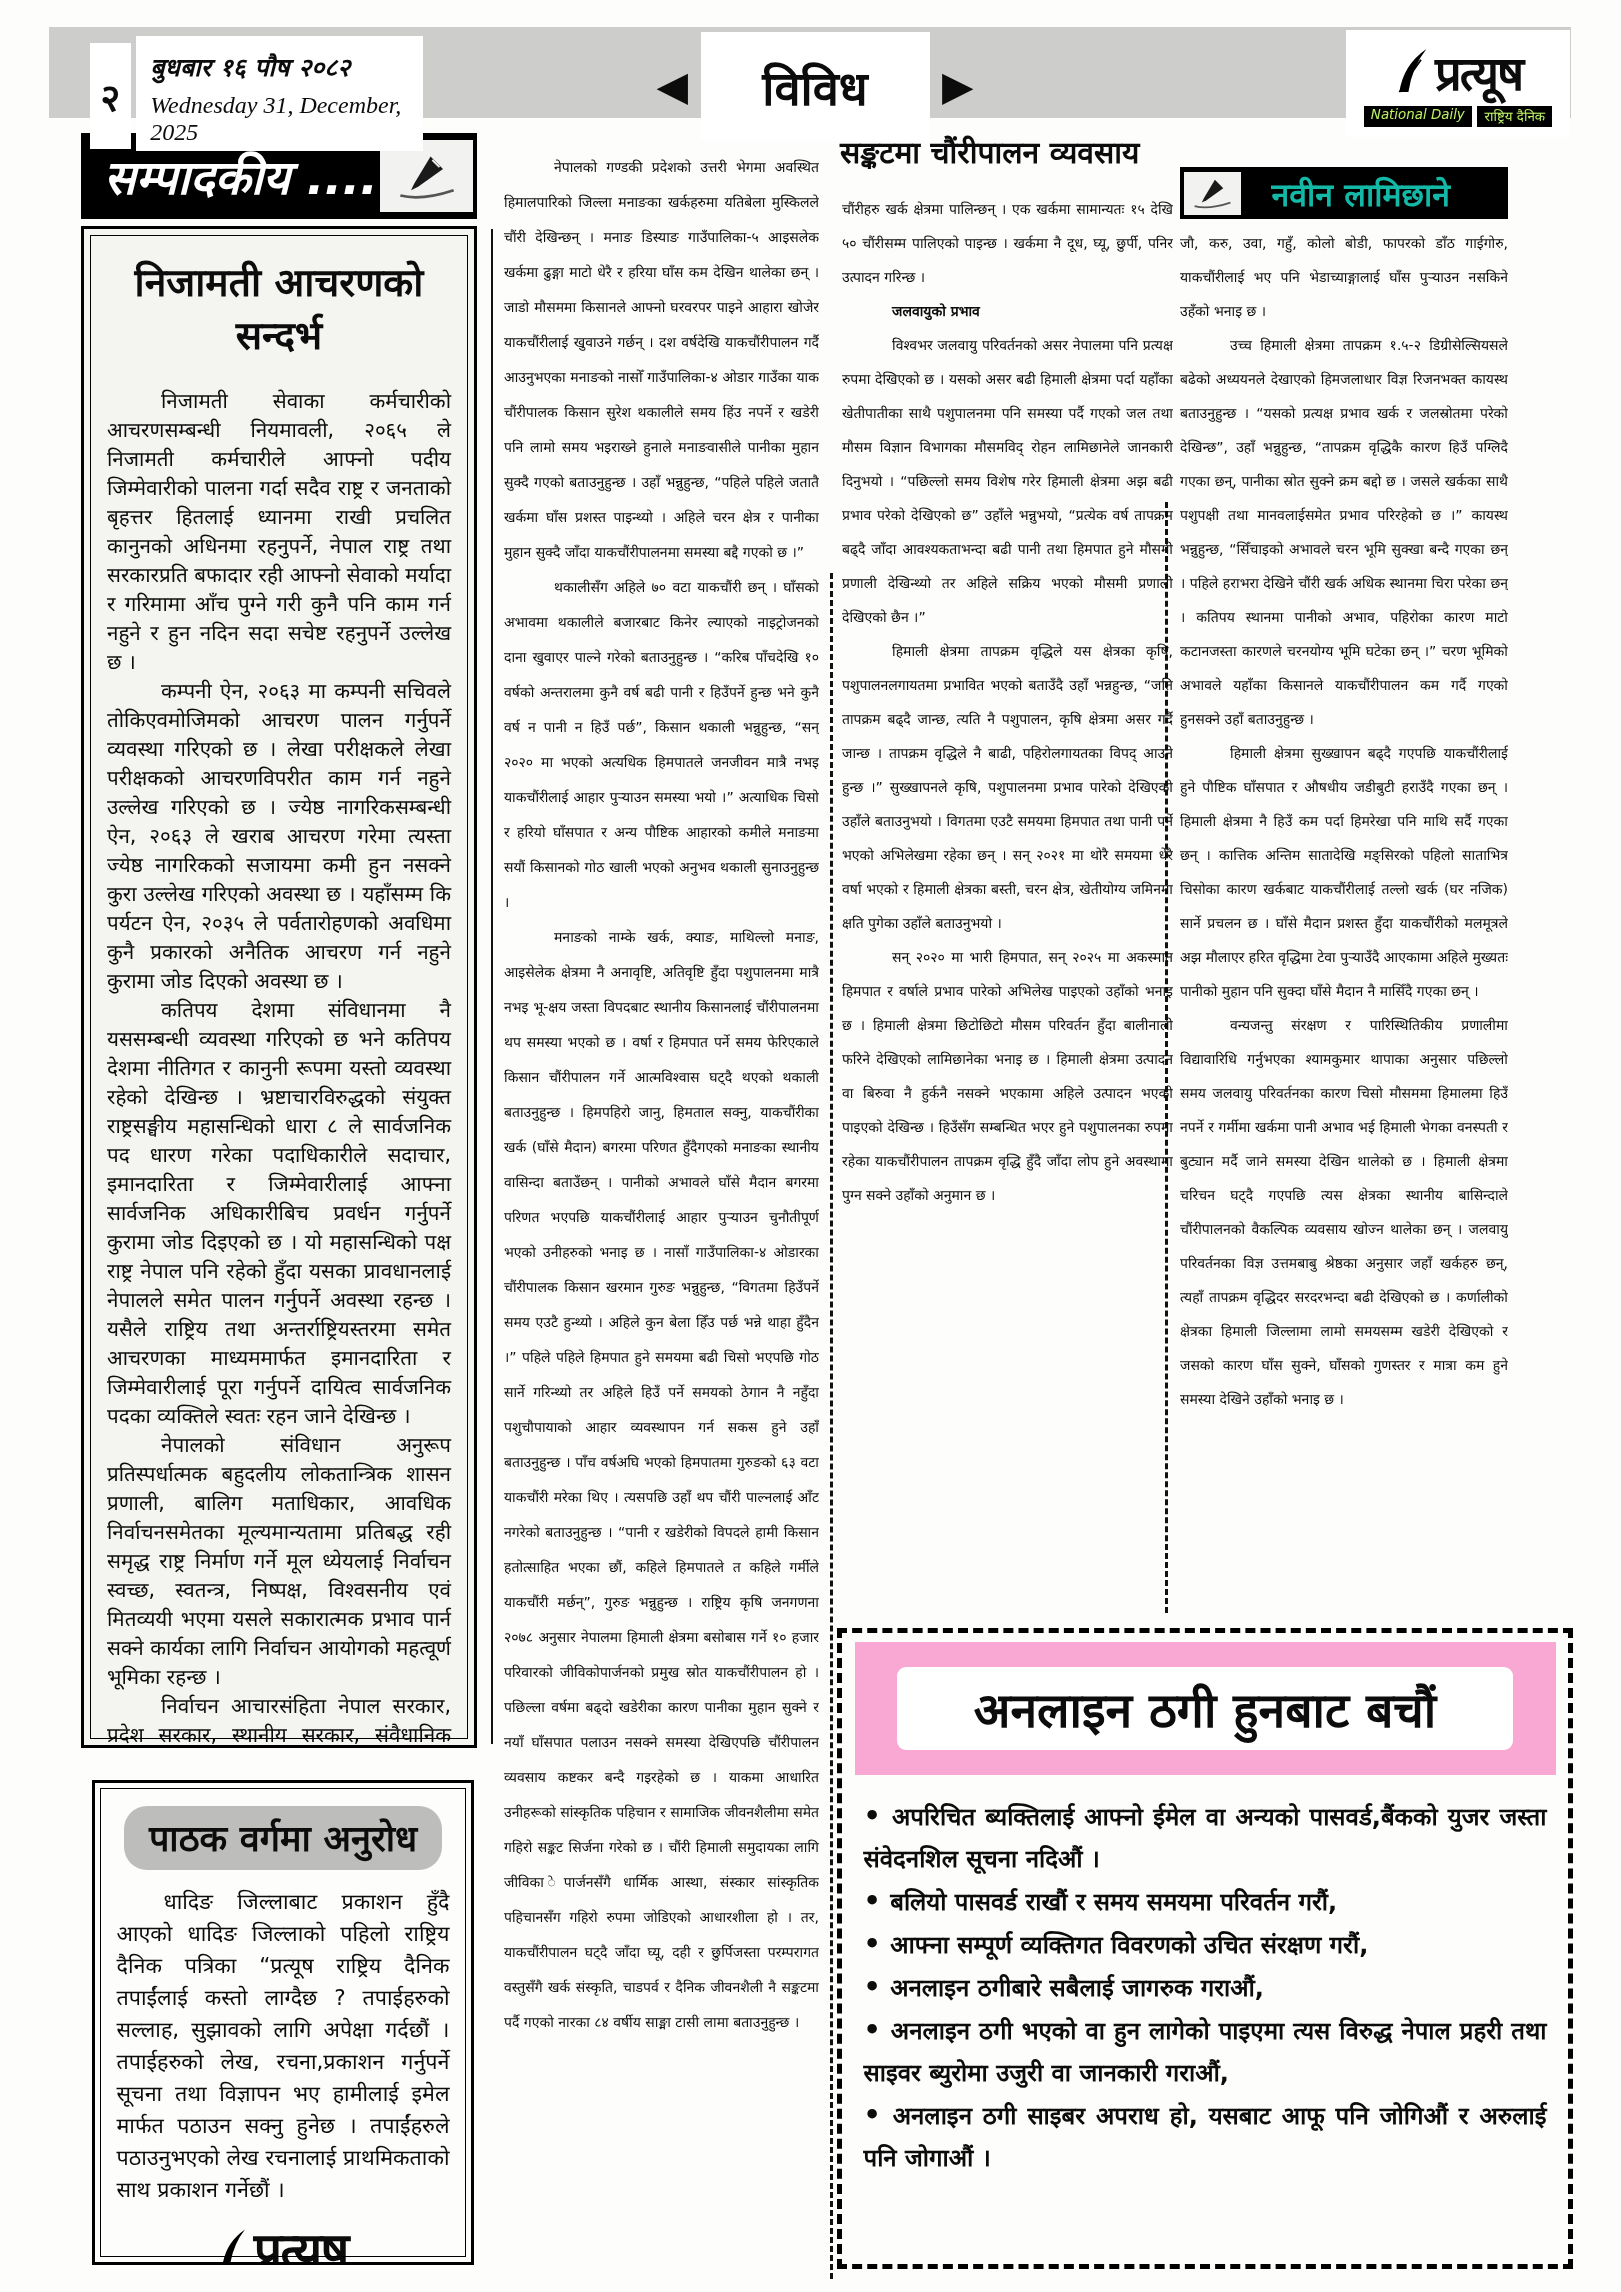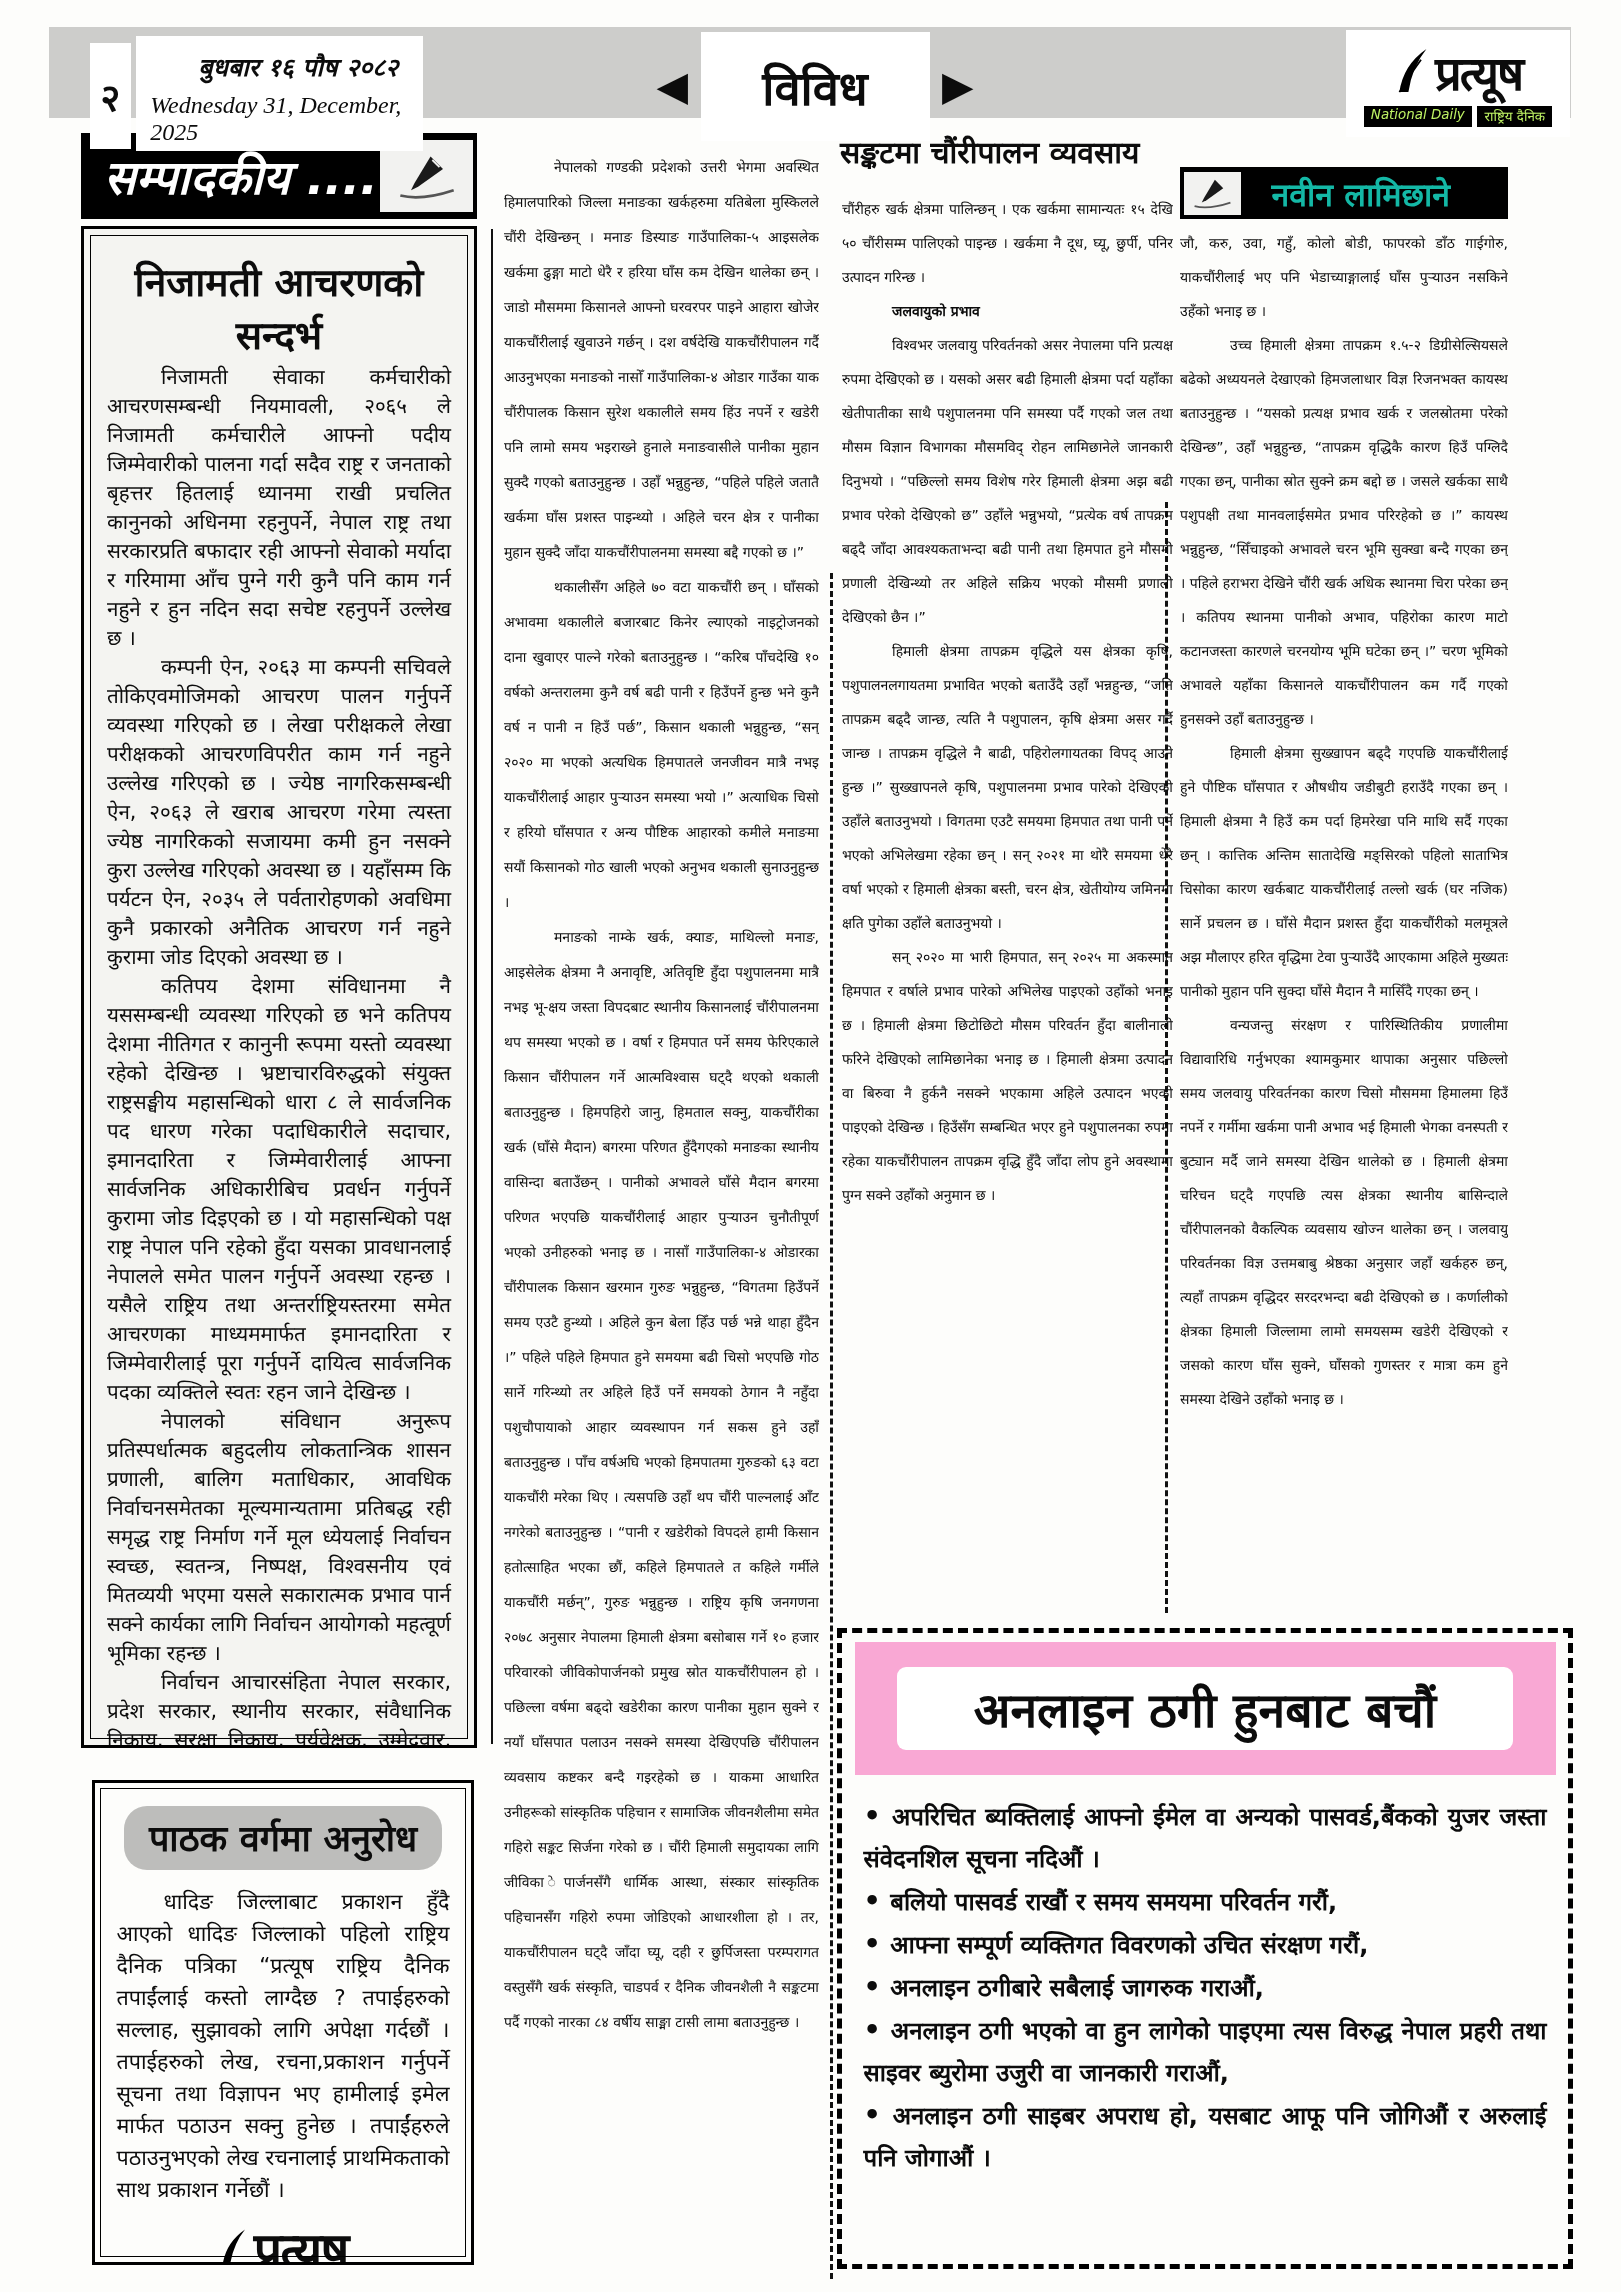--- a/index.html
+++ b/index.html
@@ -4,38 +4,38 @@
 <style>
   * { margin:0; padding:0; box-sizing:border-box; }
   html,body { background:#e9e9e7; }
   body { font-family:"DejaVu Sans", sans-serif; color:#0c0c0c; }
   .page { position:relative; width:1622px; height:2293px; background:#fdfdfb; overflow:hidden; margin:0 auto; }
 
   
   .header-band { position:absolute; left:49px; top:27px; width:1522px; height:91px; background:#cdcdcb; }
   .pageno-box { position:absolute; left:90px; top:43px; width:41px; height:106px; background:#fff; display:flex; align-items:center; justify-content:center; font-size:38px; font-weight:bold; z-index:3; }
   .date-box { position:absolute; left:136px; top:36px; width:287px; height:115px; background:#fff; padding:12.5px 10.7px 5.4px 14.3px; z-index:2; }
-  .date-np { font-size:25px; font-weight:bold; font-style:italic;margin-left:48px; }
+  .date-np { font-size:25px; font-weight:bold; font-style:italic; }
   .date-en { font-size:24px; font-style:italic; font-family:"Liberation Serif", serif; margin-top:9px; }
   .section-wrap { position:absolute; left:627px; top:32px; width:376px; height:109px; display:flex; align-items:center; justify-content:center; gap:12.5px; z-index:2; }
   .tri { font-size:41px; line-height:1; }
   .section-box { background:#fff; width:229px; height:109px; display:flex; align-items:center; justify-content:center; font-size:47px; font-weight:bold; }
   .logo { position:absolute; right:52px; top:30px; width:224px; height:107px; background:#fff; display:flex; flex-direction:column; align-items:center; justify-content:center; z-index:2; }
   .logo-row { display:flex; align-items:center; gap:5.4px; }
   .logo-name { font-size:47px; font-weight:bold; letter-spacing:-1.8px; }
   .logo-bars { display:flex; gap:5.4px; margin-top:1.8px; }
   .logo-bar { background:#000; color:#bef264; font-size:13.4px; padding:1.8px 7.2px; }
   .logo-bar.en { font-style:italic; }
 
   
   .edit-banner { position:absolute; left:81px; top:133px; width:396px; height:86px; background:#000; color:#fff; display:flex; align-items:center; }
   .edit-banner .txt { flex:1; font-size:47px; font-weight:bold; font-style:italic; padding-left:23px; }
   .pen-box { width:93px; height:72px; background:#f2f2f0; margin-right:3.6px; display:flex; align-items:center; justify-content:center; }
   .edit-box { position:absolute; left:81px; top:226px; width:396px; height:1522px; border:3.6px solid #000; outline:1.8px solid #000; outline-offset:-10.7px; background:#f4f4f1; padding:25px 23px 9px 23px; overflow:hidden; }
-  .edit-title { text-align:center; font-size:39px; font-weight:bold; margin-bottom:3px; }
+  .edit-title { text-align:center; font-size:39px; font-weight:bold; margin-bottom:27px; }
   .edit-box p { font-size:20.6px; line-height:29px; text-align:justify; text-indent:54px; }
 
   
   .reader-box { position:absolute; left:92px; top:1780px; width:382px; height:485px; border:3.6px solid #000; outline:1.8px solid #000; outline-offset:-9.9px; background:#fdfdfb; padding:21.5px 21.5px 7.2px 21.5px; overflow:hidden; }
   .reader-title { background:#bdbdbb; border-radius:23px; text-align:center; font-size:36px; font-weight:bold; padding:7.2px 0; margin:1.8px 7.2px 16px 7.2px; }
   .reader-box p { font-size:21.5px; line-height:32px; text-align:justify; text-indent:47px; }
   .reader-logo { display:flex; justify-content:center; margin-top:9px; }
 
   
   .headline { position:absolute; left:840px; top:131px; width:340px; height:57px; font-size:30px; font-weight:bold; white-space:nowrap; }

